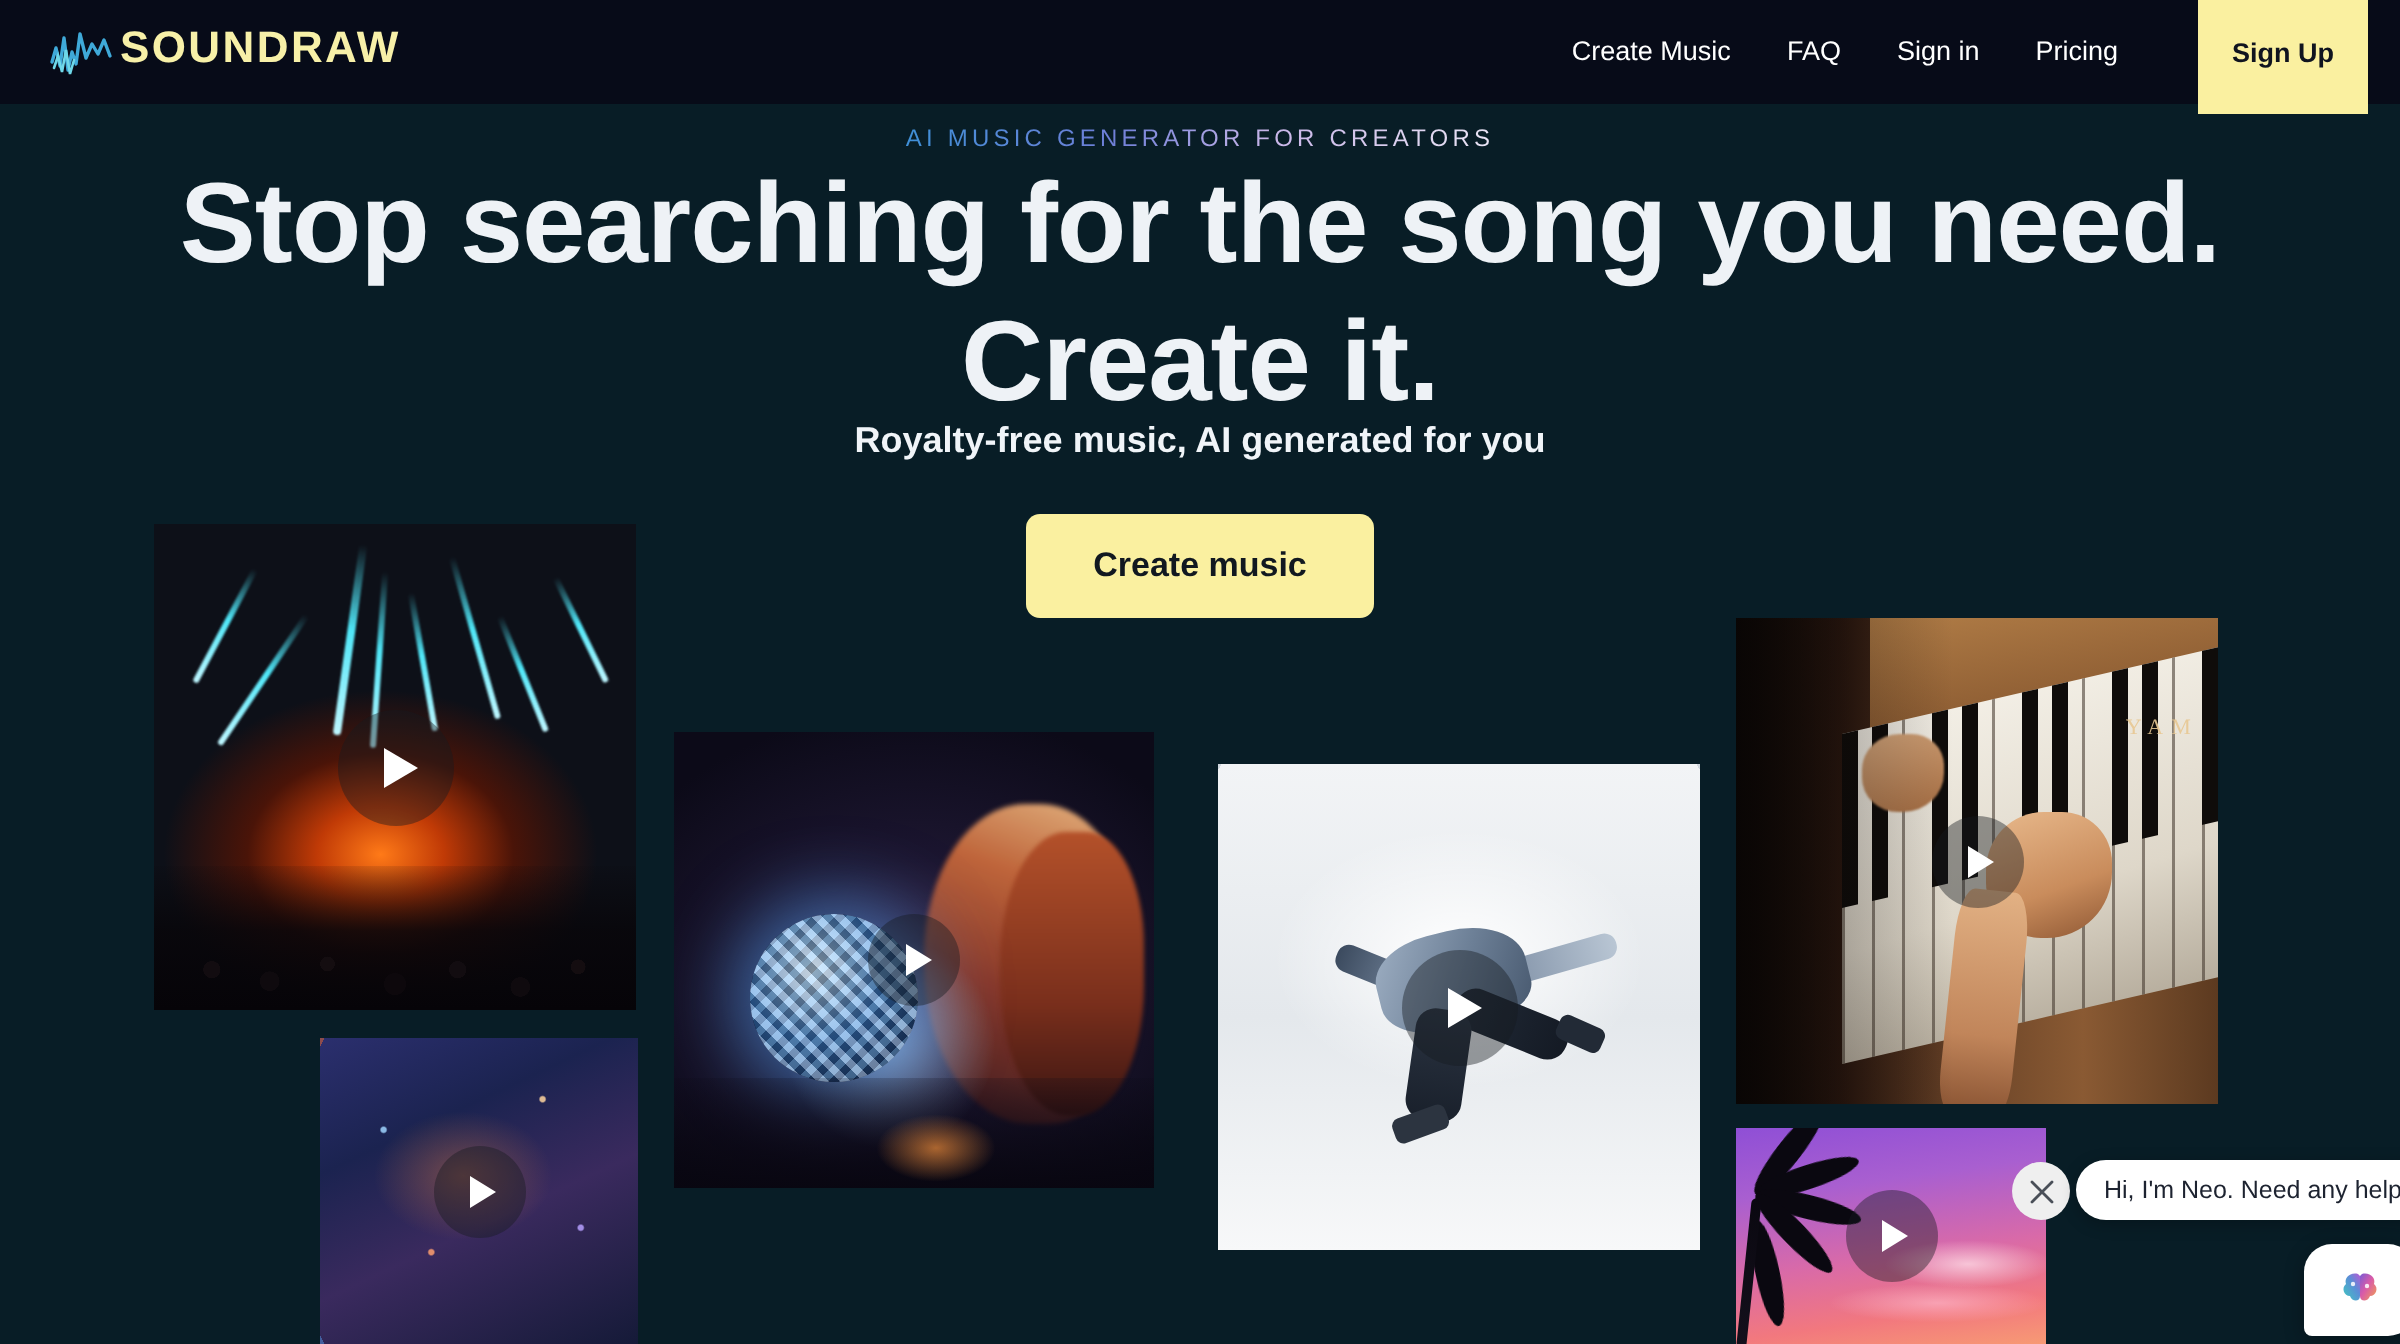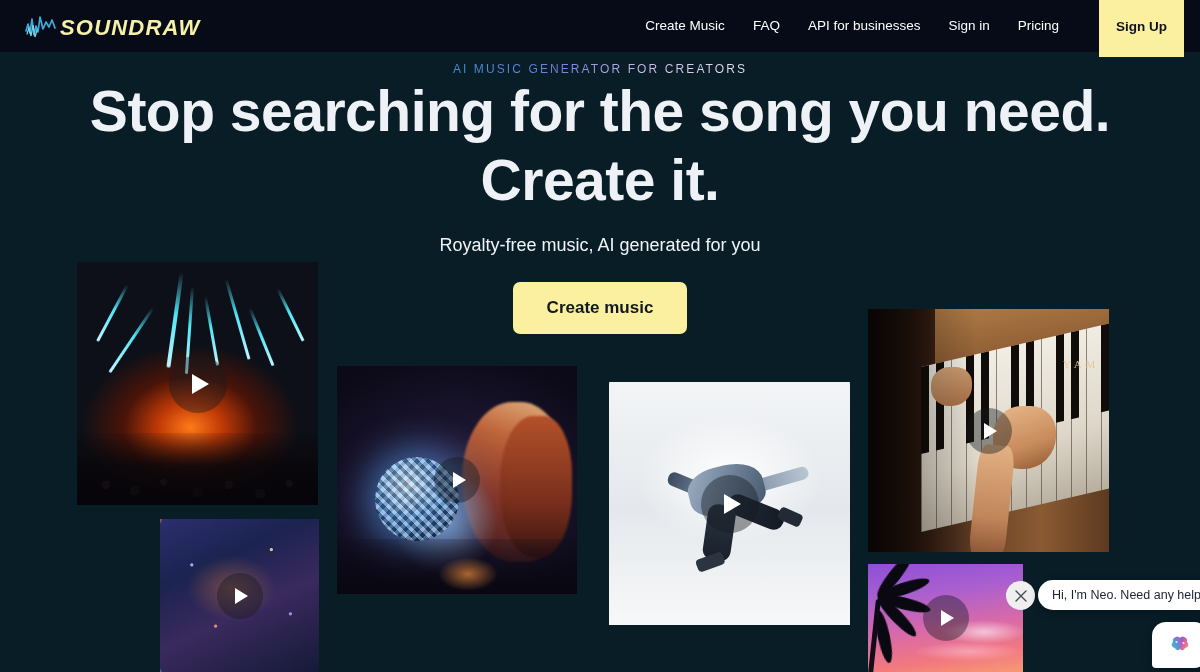--- a/index.html
+++ b/index.html
@@ -11,21 +11,21 @@
     -webkit-font-smoothing:antialiased;
   }
   #page { position:relative; width:1200px; height:672px; background:#081d26; overflow:hidden; }
 
   
   .navbar {
     position:absolute; top:0; left:0; width:1200px; height:52px;
     background:#070b18; display:flex; align-items:center;
     padding:0 16px 0 24px; z-index:60;
   }
-  .brand { display:flex; align-items:flex-end; gap:2px; text-decoration:none;font-style:italic; }
+  .brand { display:flex; align-items:flex-start; gap:2px; text-decoration:none; }
   .brand-mark { width:34px; height:26px; display:block; }
   .brand-text {
     font-size:22px; font-weight:bold; color:#f7f0a8;
     letter-spacing:1.2px; line-height:1;
   }
   .nav-right { margin-left:auto; display:flex; align-items:center; gap:0; }
   .nav-link {
     color:#ffffff; font-size:13.5px; text-decoration:none;
     padding:0 14px; line-height:52px; white-space:nowrap;
   }
@@ -42,21 +42,21 @@
     background:linear-gradient(90deg,#3f8fd6 0%,#6f7fd8 35%,#c8b5e8 62%,#e9e4f4 100%);
     -webkit-background-clip:text; background-clip:text;
     -webkit-text-fill-color:transparent; color:#9fb6e0;
     display:inline-block;
   }
   .headline {
     margin-top:6px; font-size:57px; font-weight:bold; color:#eef2f6;
     line-height:1.0; letter-spacing:-0.5px;
   }
   .headline .l2 { display:block; margin-top:12px; }
-  .subhead { margin-top:26px; font-size:18px; color:#f0f4f8; font-weight:normal; }
+  .subhead { font-size:18px; color:#f0f4f8; font-weight:bold; }
   .cta {
     margin-top:26px; display:inline-block; background:#faf0a0; color:#111820;
     font-size:17px; font-weight:bold; border:none; border-radius:7px;
     padding:16px 34px; cursor:pointer;
   }
 
   
   .collage { position:absolute; inset:0; z-index:20; }
   .tile { position:absolute; overflow:hidden; }
   .tile .art { position:absolute; inset:0; }
@@ -231,21 +231,20 @@
       <svg class="brand-mark" viewBox="0 0 34 26">
         <path d="M2 18 L4 11 L6 20 L8 6 L10 22 L12 13 L14 19 L16 4 L19 16 L22 9 L25 14 L28 7 L31 15" fill="none" stroke="#3fa9d8" stroke-width="1.7" stroke-linecap="round" stroke-linejoin="round"></path>
         <path d="M3 21 L5 15 L7 23 L9 12 L11 24 L13 17" fill="none" stroke="#6fd8e8" stroke-width="1.3" stroke-linecap="round"></path>
       </svg>
       <span class="brand-text">SOUNDRAW</span>
     </a>
 
     <div class="nav-right">
       <a class="nav-link" href="#">Create Music</a>
       <a class="nav-link" href="#">FAQ</a>
-      <a class="nav-link" href="#">API for businesses</a>
       <a class="nav-link" href="#">Sign in</a>
       <a class="nav-link" href="#">Pricing</a>
       <button class="signup-btn">Sign Up</button>
     </div>
   </div>
 
   <div class="hero">
     <div class="eyebrow">AI MUSIC GENERATOR FOR CREATORS</div>
     <h1 class="headline">
       <span class="l1">Stop searching for the song you need.</span>

